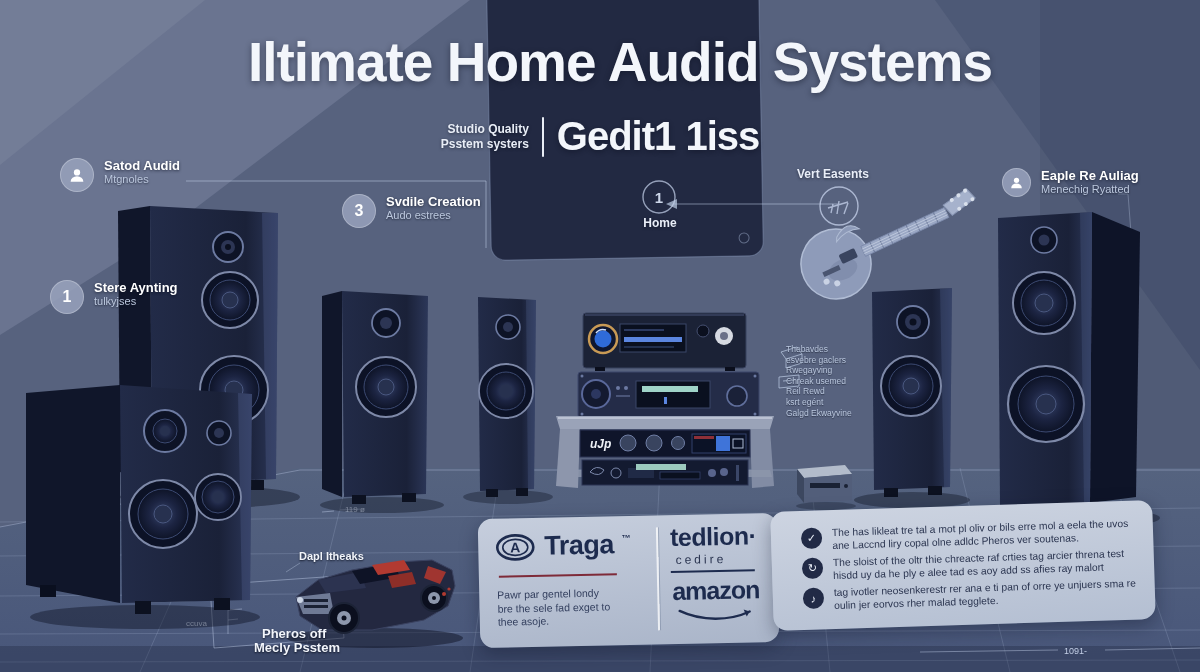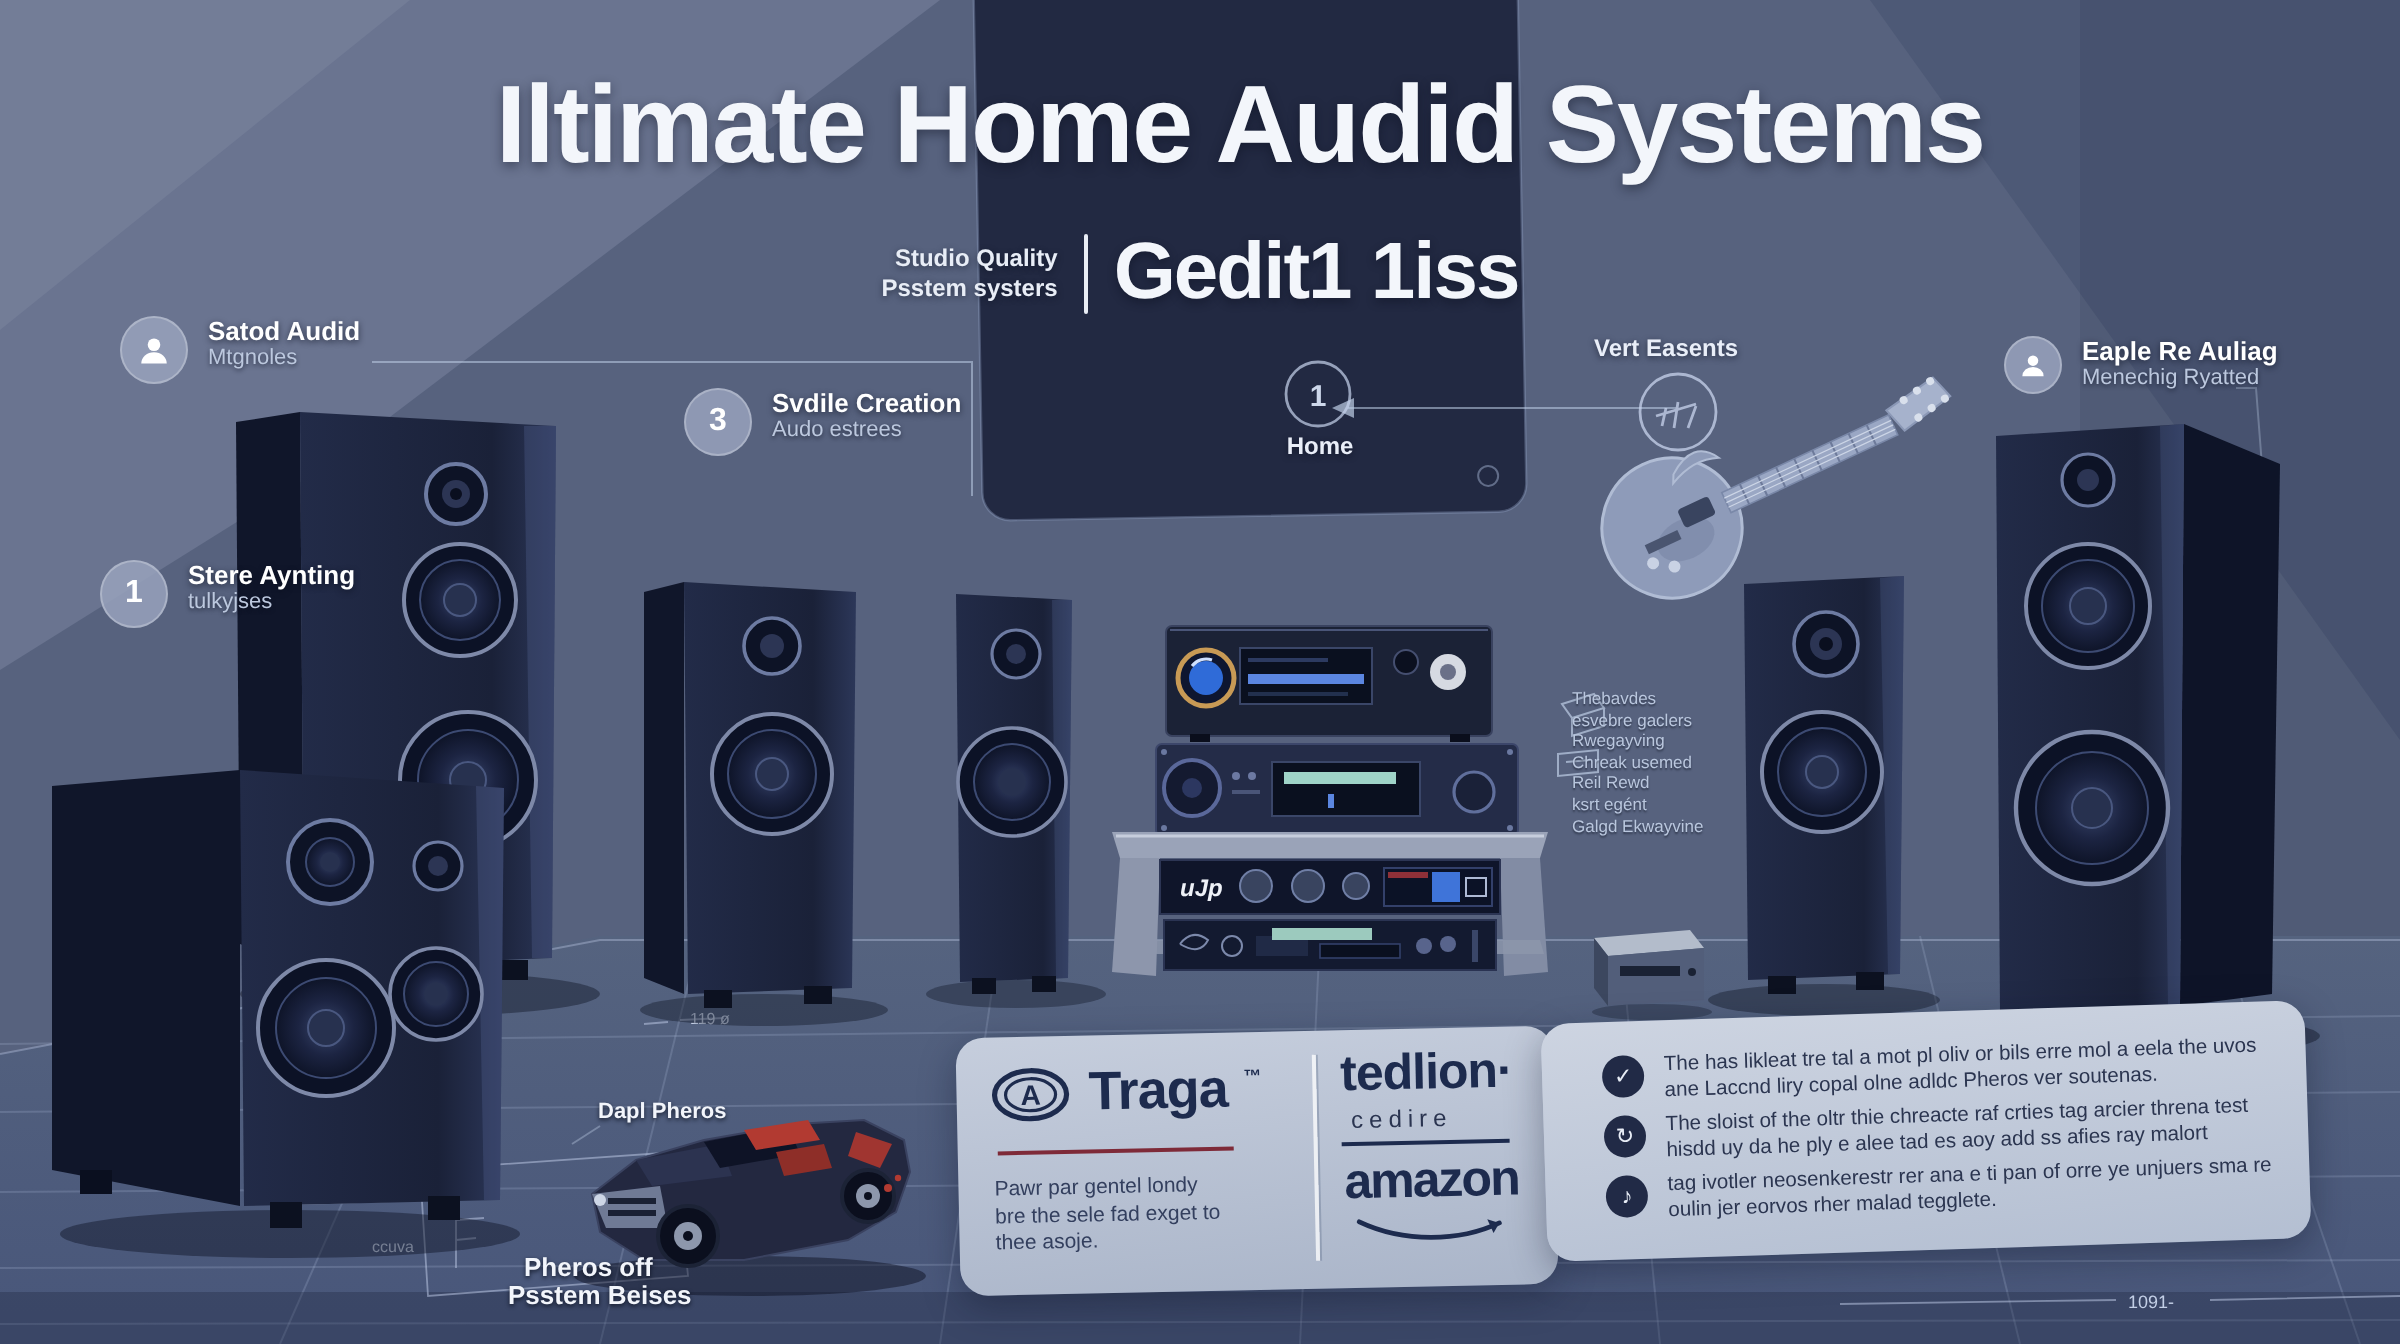--- a/index.html
+++ b/index.html
@@ -441,23 +441,23 @@
   <div class="hud notes">
     <div>Thebavdes</div>
     <div>esvebre gaclers</div>
     <div>Rwegayving</div>
     <div>Chreak usemed</div>
     <div>Reil Rewd</div>
     <div>ksrt egént</div>
     <div>Galgd Ekwayvine</div>
   </div>
 
-  <div class="hud car-label" style="left:299px;top:550px;font-size:11px">Dapl Pheros</div>
+  <div class="hud car-label" style="left:299px;top:550px;font-size:11px">Dapl Itheaks</div>
   <div class="hud car-label" style="left:262px;top:626px;font-size:13px">Pheros off</div>
-  <div class="hud car-label" style="left:254px;top:640px;font-size:13px">Psstem Beises</div>
+  <div class="hud car-label" style="left:254px;top:640px;font-size:13px">Mecly Psstem</div>
 
   <div class="panel panel-brands">
     <div class="brand-row">
       <svg width="42" height="30" viewBox="0 0 42 30">
         <ellipse cx="21" cy="15" rx="18" ry="12" fill="none" stroke="#1d2b4e" stroke-width="2.6"></ellipse>
         <ellipse cx="21" cy="15" rx="12.5" ry="8" fill="none" stroke="#1d2b4e" stroke-width="1.6"></ellipse>
         <text x="21" y="20" text-anchor="middle" font-size="14" font-weight="bold" fill="#1d2b4e">A</text>
       </svg>
       <span class="brand-name">Traga</span>
       <span class="brand-tm">™</span>

